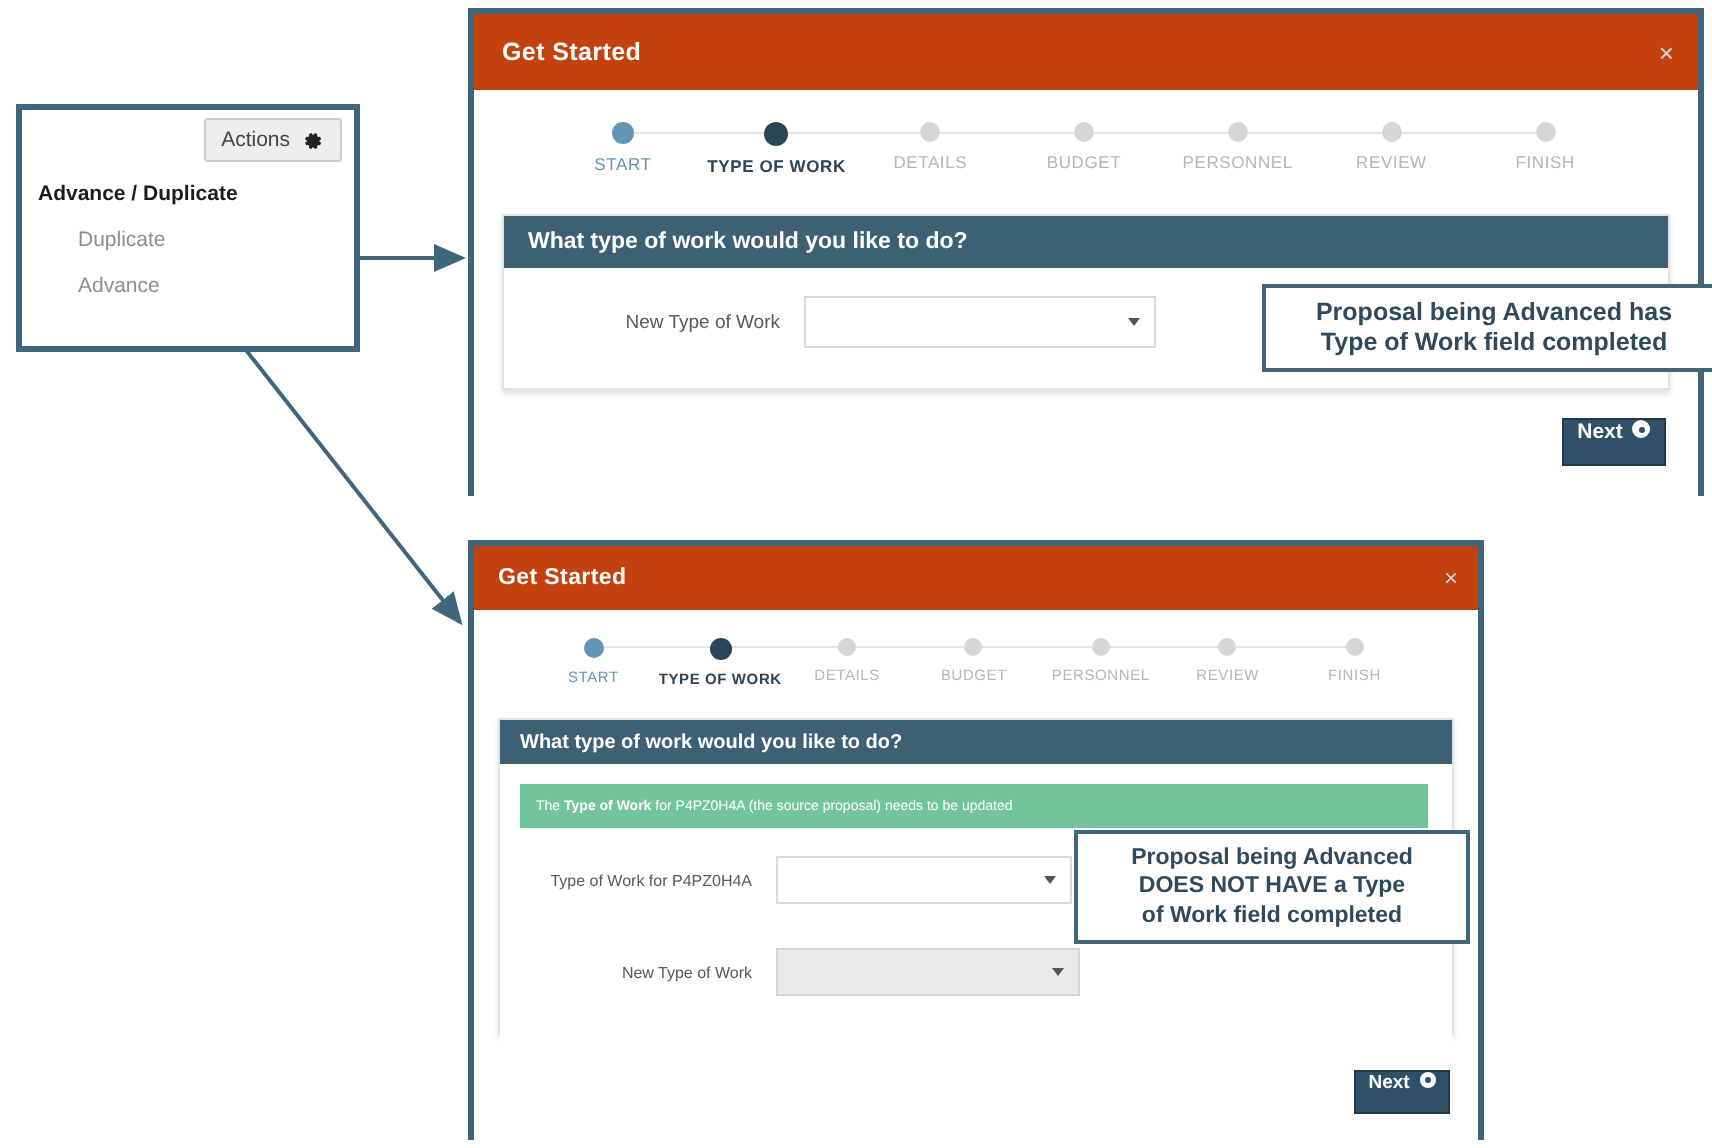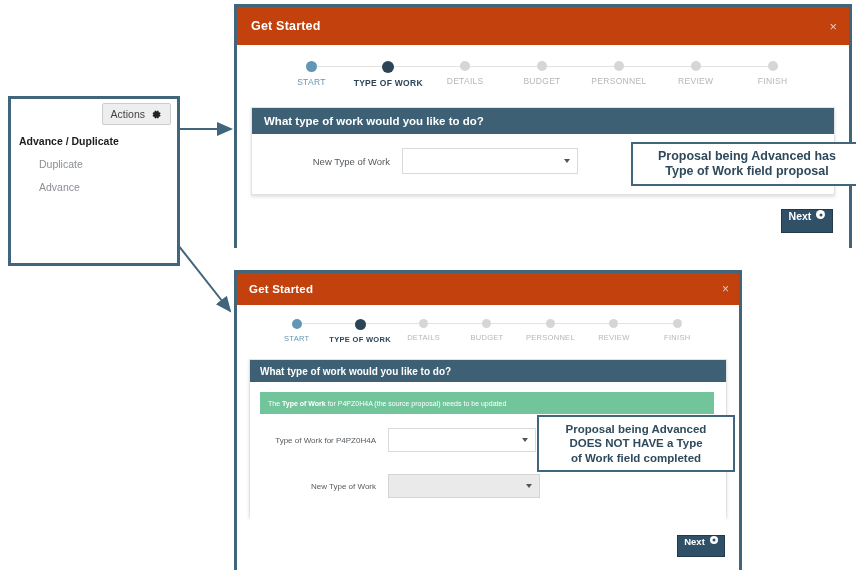--- a/index.html
+++ b/index.html
@@ -27,26 +27,25 @@
     pointer-events: none;
     z-index: 5;
   }
 
   
   .actions-panel {
     position: absolute;
     left: 8px;
     top: 52px;
     width: 172px;
-    height: 170px;
+    height: 124px;
     background: #ffffff;
     border: 3px solid #41657a;
     box-sizing: border-box;
     z-index: 10;
-    margin-top: 44px;
   }
   .actions-btn-row {
     display: flex;
     justify-content: flex-end;
     padding: 4px 6px 0 0;
   }
   .actions-btn {
     display: inline-flex;
     align-items: center;
     gap: 6px;
@@ -347,21 +346,21 @@
       <div class="next-btn" style="right:16px; bottom:12px; width:52px; height:24px; font-size:10.5px;">
         <span>Next</span>
         <span class="next-icon" style="width:9px;height:9px;"></span>
       </div>
     </div>
   </div>
 
   <div class="callout" style="left:598px; top:142px; width:232px; height:44px; font-size:12.5px;margin-left:33px;">
     <div>
       <div>Proposal being Advanced has</div>
-      <div>Type of Work field proposal</div>
+      <div>Type of Work field completed</div>
     </div>
   </div>
 
   <div class="modal" style="left:234px; top:270px; width:508px; height:300px;">
     <div class="modal-header" style="height:32px; padding:0 10px 0 12px; font-size:11.5px;">
       <span class="modal-title">Get Started</span>
       <span class="modal-close" style="font-size:12px;">×</span>
     </div>
     <div class="modal-body" style="height:262px; padding:0;">
 

